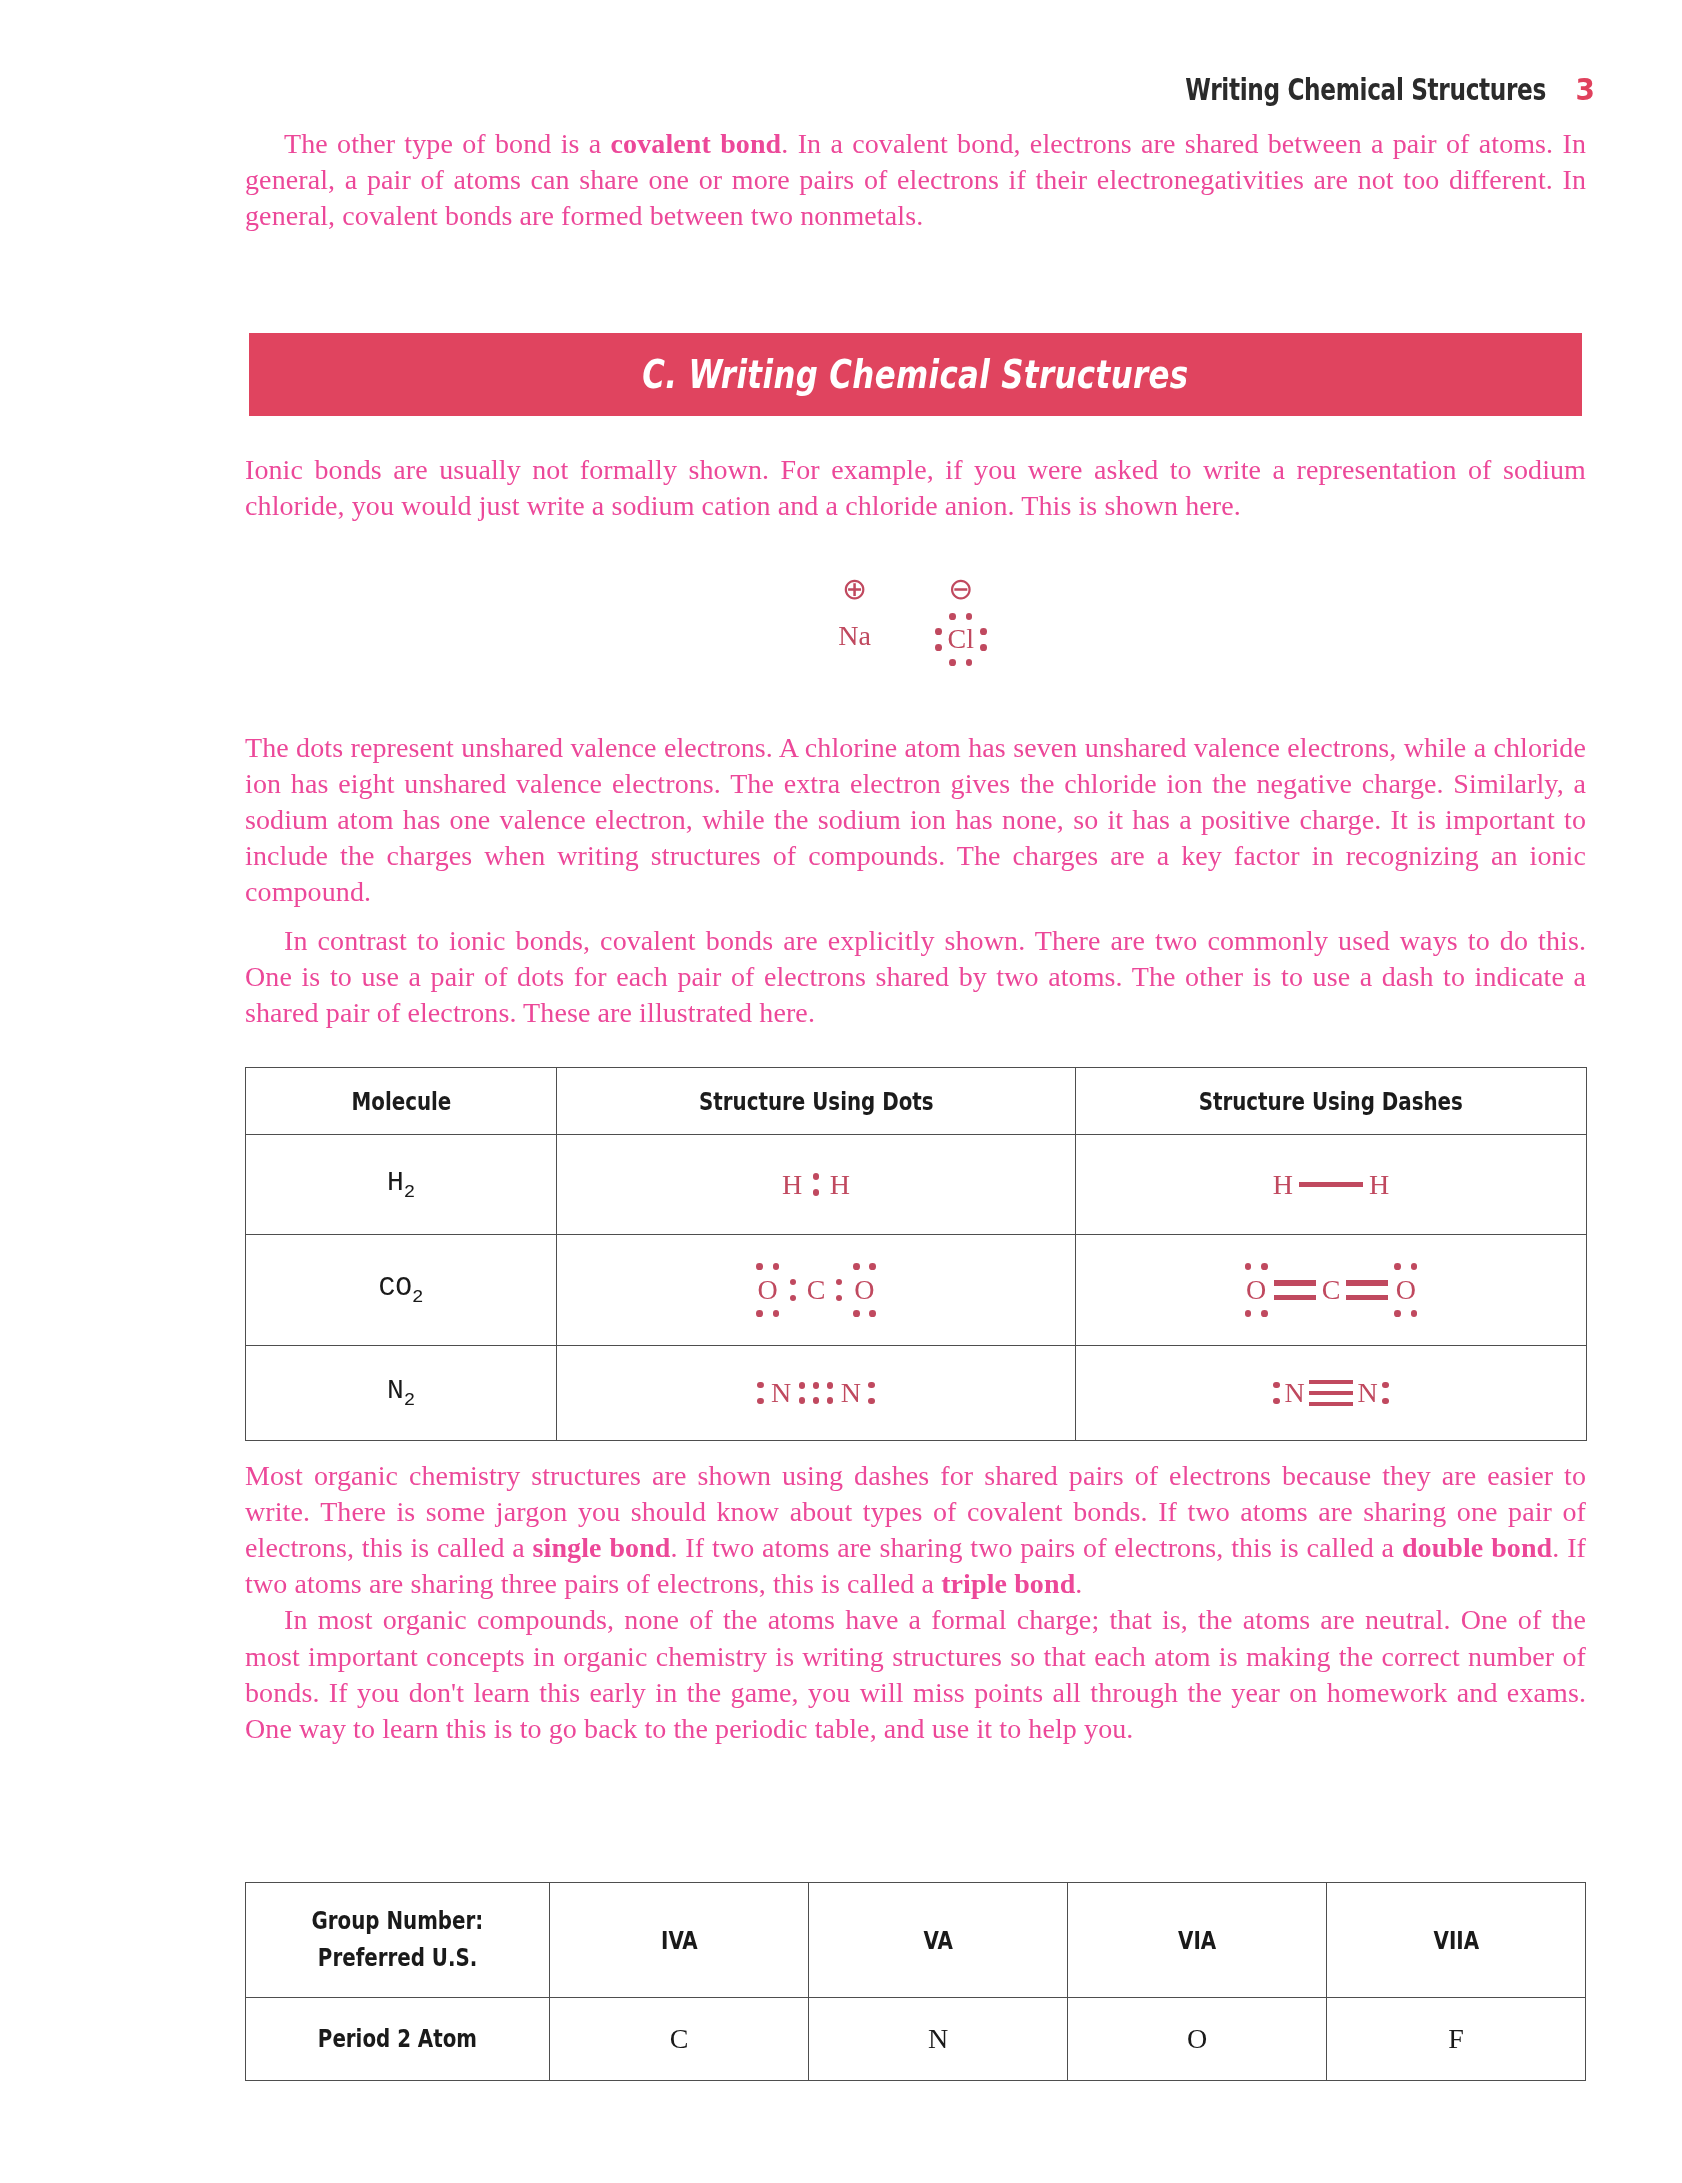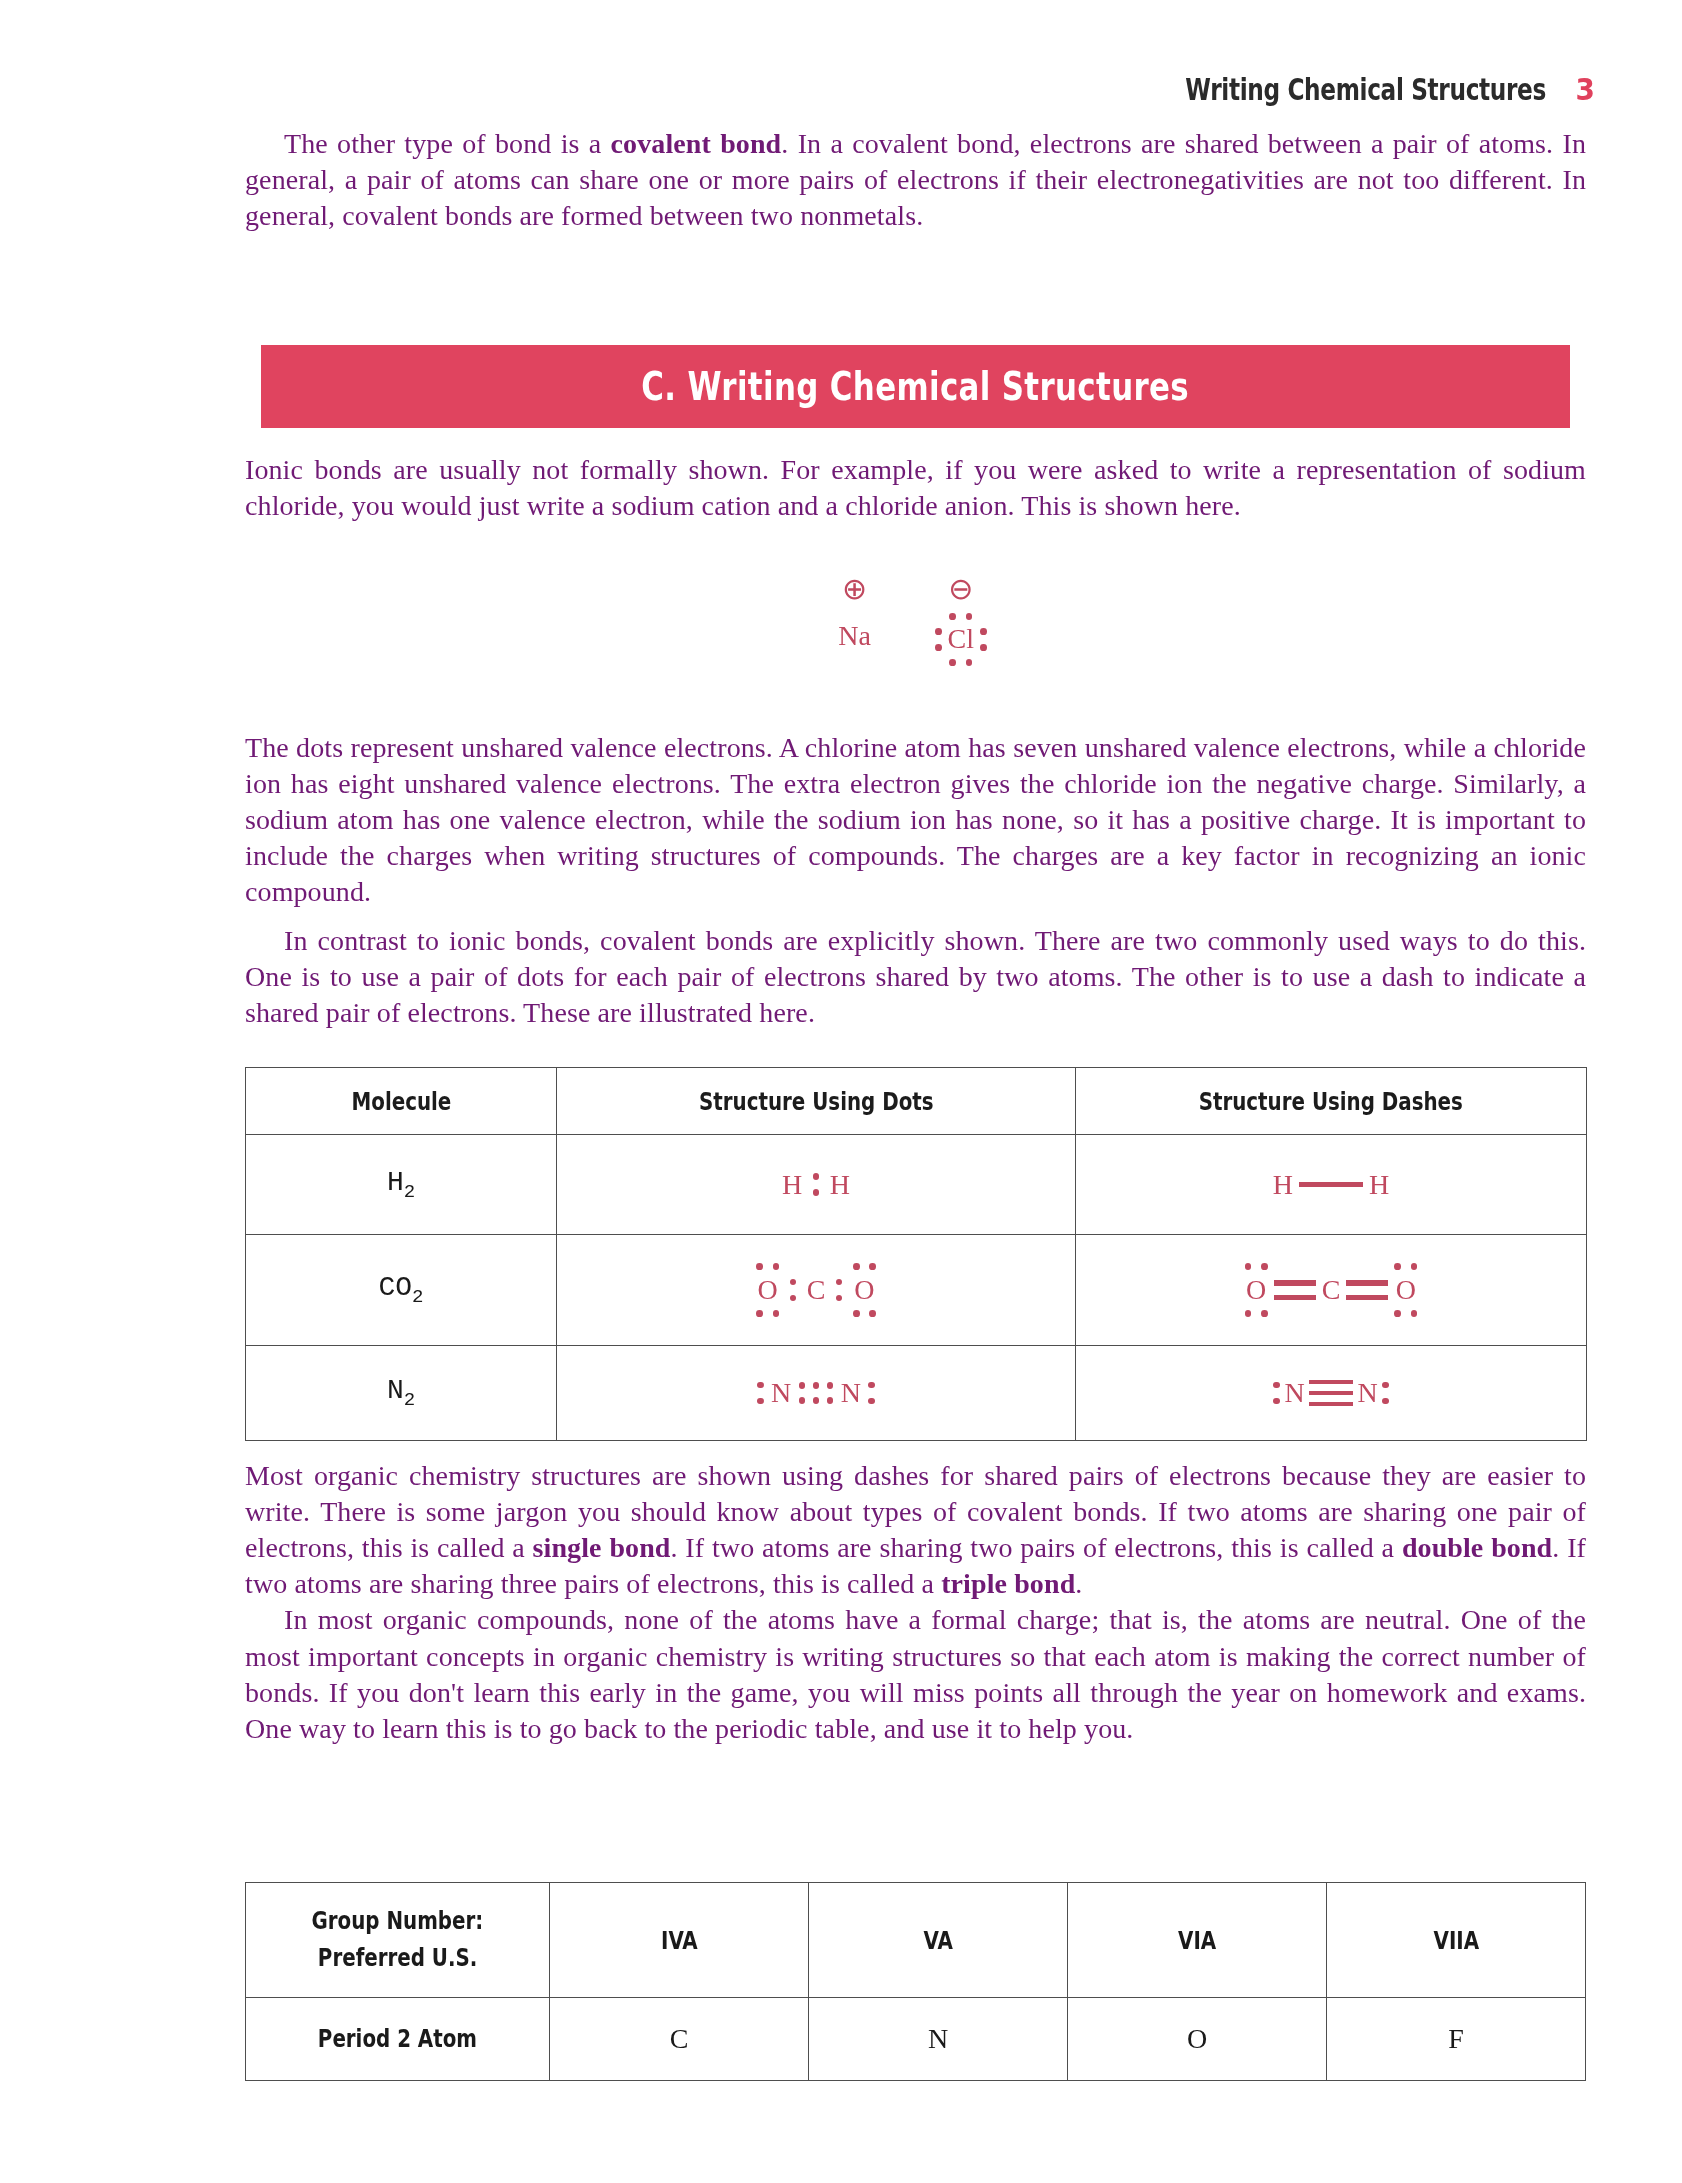--- a/index.html
+++ b/index.html
@@ -48,34 +48,35 @@
     left: 245px;
     width: 1341px;
     top: 0;
   }
   p.body {
     font-size: 28px;
     line-height: 1.29;
     margin: 0;
     text-align: justify;
     text-justify: inter-word;
-    color: #701a75;
+    color: #ec4899;
     letter-spacing: 0.1px;
   }
   p.body.indent { text-indent: 39px; }
   .b { font-weight: 700; }
 
   
   .banner {
-    margin: 16px;
+    margin: 4px;
     background: #e0445f;
     height: 83px;
     display: flex;
     align-items: center;
     justify-content: center;
+    font-style: italic;
   }
   .banner-text {
     color: #ffffff;
     font-family: "DejaVu Sans Condensed", "Liberation Sans Narrow", "Liberation Sans", sans-serif;
     font-weight: 700;
     font-size: 39px;
     letter-spacing: 0.4px;
     transform: scaleX(0.88);
   }
 

